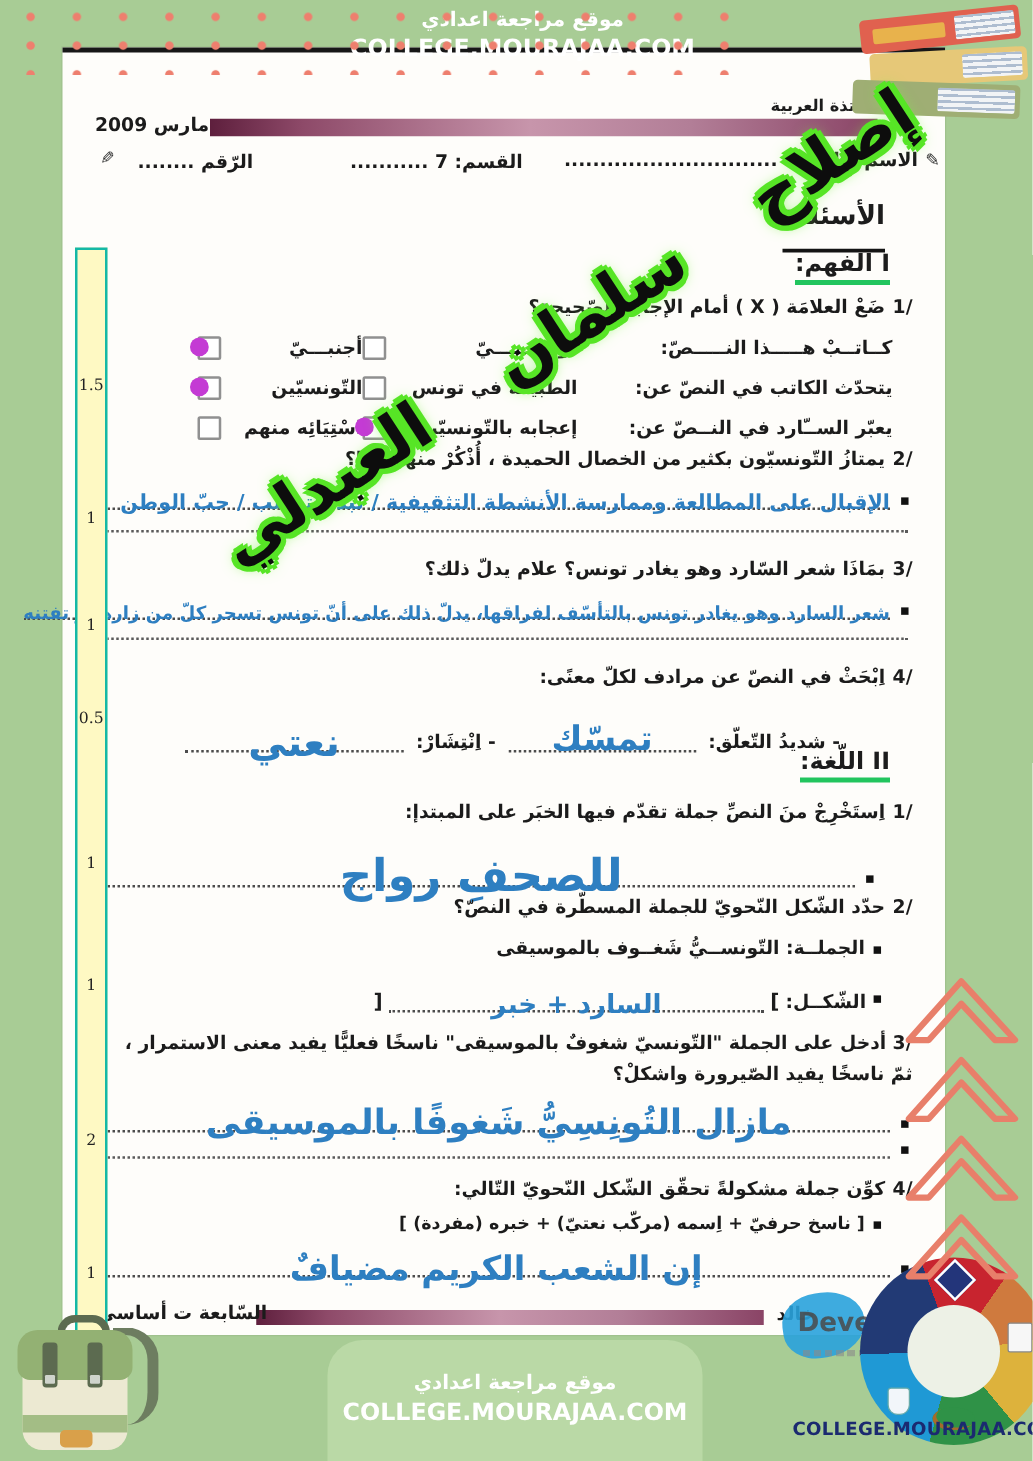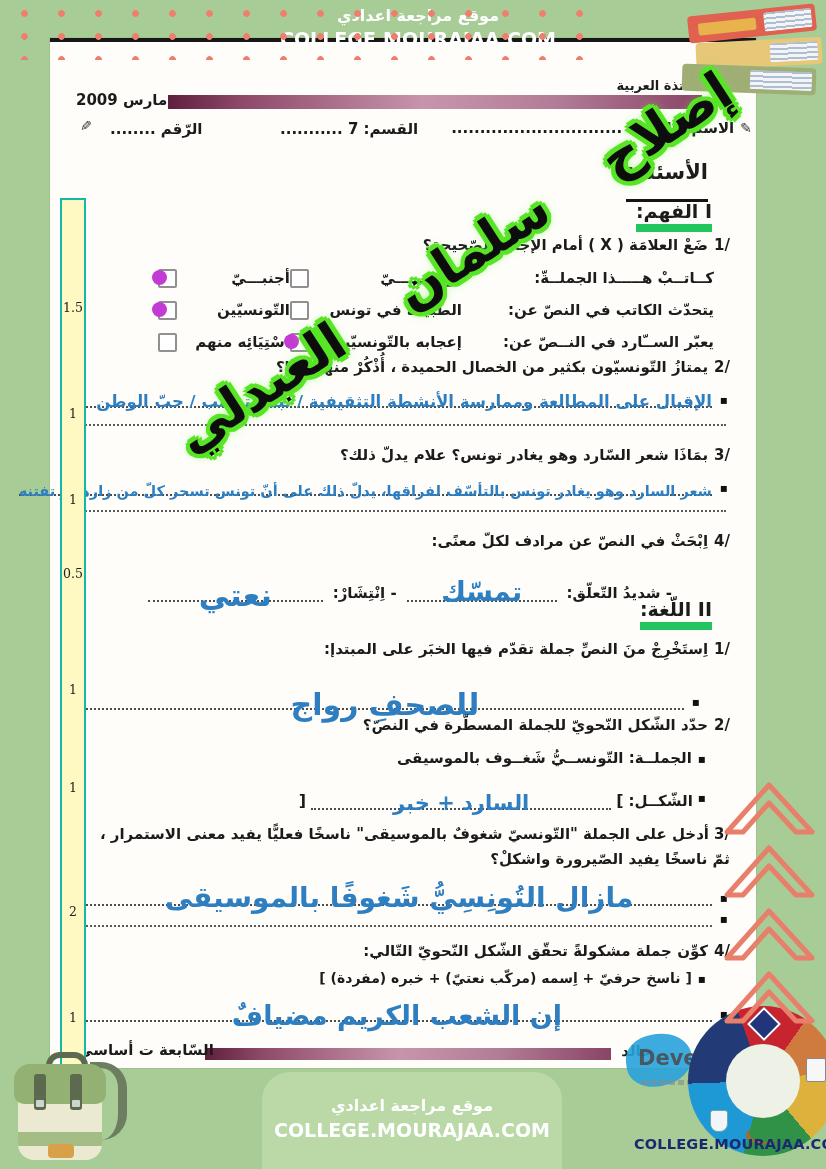--- a/index.html
+++ b/index.html
@@ -10,21 +10,21 @@
   .dots{background-image:radial-gradient(circle,#ee7f6e 0 3px,rgba(0,0,0,0) 3.7px);
         background-size:37px 23px;background-position:6px 2px}
   .banner{color:#fff;font-weight:bold;text-align:center;
           text-underline-offset:3px}
   .page{background:#fefdfa;border-top:4px solid #171717;box-shadow:0 0 0 1px rgba(0,0,0,.05)}
   .mbar{background:linear-gradient(90deg,#5e1f3d 0%,#8e4a69 14%,#c795ab 48%,#b27e97 72%,#8a4466 100%)}
   .qtext{font-size:15px;font-weight:bold;color:#1b1b1b}
   .small{font-size:13px;font-weight:bold}
   .qnum{direction:ltr;unicode-bidi:bidi-override;font-weight:bold;font-size:15px}
   .qline{display:flex;direction:rtl;gap:6px;align-items:baseline}
-  .sectitle{font-size:19px;font-weight:bold;border-bottom:8px solid #22c55e;padding-bottom:2px}
+  .sectitle{font-size:19px;font-weight:bold;border-bottom:4px solid #22c55e;padding-bottom:2px}
   .bigtitle{font-size:21px;font-weight:bold;border-bottom:3px solid #141414;padding-bottom:15px}
   .hand{color:#2e7fc1;font-weight:bold;white-space:nowrap}
   .dotl{border-bottom:2px dotted #4c4c4c;display:flex;align-items:flex-end;overflow:visible}
   .dotrule{border-bottom:2px dotted #5a5a5a;height:0}
   .ansline{display:flex;direction:rtl;align-items:flex-end;gap:8px}
   .grow{flex:1}
   .bullet::before{content:"▪";font-size:12px;color:#111}
   .pen::before{content:"✎";font-size:14px;color:#333}
   .penflip{display:inline-block;transform:scaleX(-1)}
   .cb{display:inline-block;width:15px;height:15px;border:2px solid #909090;background:#fff;
@@ -84,21 +84,21 @@
 
     <div class="abs sectitle" style="right:44px;top:158px">I الفهم:</div>
 
     <div class="abs qline" style="right:26px;top:194px">
       <span class="qnum">1/</span>
       <span class="qtext">ضَعْ العلامَة ( X ) أمام الإجابة الصّحيحة؟</span>
     </div>
 
     <div class="abs" style="right:42px;top:220px;width:556px">
       <div class="q1row">
-        <div class="rlabel">كــاتــبْ هـــــذا الجملــةّ:</div>
+        <div class="rlabel">كــاتــبْ هـــــذا النـــــصّ:</div>
         <div class="optA">
             <span>تُونســــــيّ</span>
             <span class="cb"></span>
           </div>
         <div class="optB">
             <span>أجنبـــيّ</span>
             <span class="cb">
               <span class="mk"></span>
             </span>
           </div>
@@ -172,21 +172,21 @@
 
     <div class="abs sectitle" style="right:44px;top:556px">II اللّغة:</div>
 
     <div class="abs qline" style="right:26px;top:598px">
       <span class="qnum">1/</span>
       <span class="qtext">اِستَخْرِجْ منَ النصِّ جملة تقدّم فيها الخبَر على المبتدإ:</span>
     </div>
     <div class="abs ansline" style="right:56px;top:622px;width:614px">
       <span class="bullet"></span>
       <div class="dotl grow" style="height:44px;justify-content:center">
-          <span class="hand" style="font-size:30px;margin-bottom:-14px">للصحفِ رواج</span>
+          <span class="hand" style="font-size:36px;margin-bottom:-14px">للصحفِ رواج</span>
         </div>
     </div>
 
     <div class="abs qline" style="right:26px;top:674px">
       <span class="qnum">2/</span>
       <span class="qtext">حدّد الشّكل النّحويّ للجملة المسطّرة في النصّ؟</span>
     </div>
     <div class="abs qline" style="right:50px;top:706px">
       <span class="bullet"></span>
       <span class="qtext">الجملــة: التّونســيُّ شَغــوف بالموسيقى</span>

